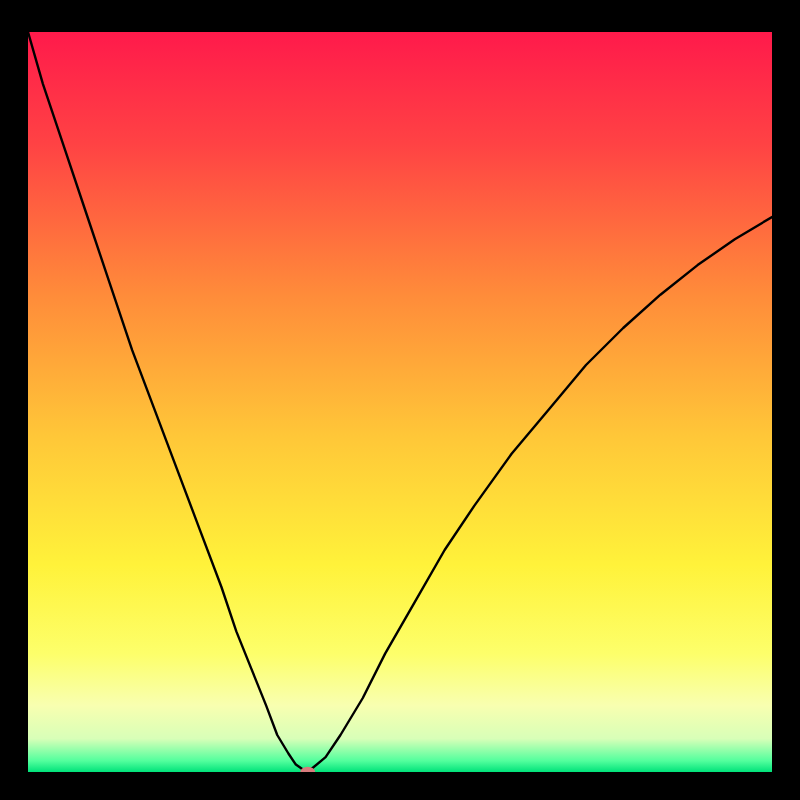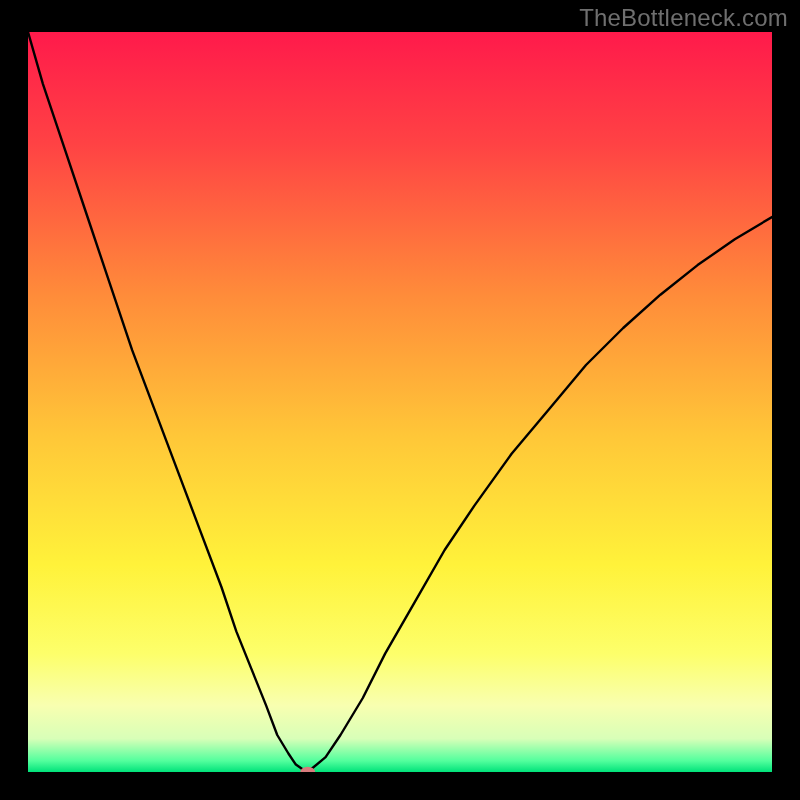--- a/index.html
+++ b/index.html
@@ -35,21 +35,20 @@
     top: 32px;
     width: 744px;
     height: 740px;
   }
   svg { display: block; }
 </style>
 </head>
 <body>
 
 <div class="frame">
-  <div class="watermark">TheBottleneck.com</div>
 
   <div class="plot">
     <svg id="chart-svg" width="744" height="740" viewBox="0 0 744 740" preserveAspectRatio="none">
       <defs>
         <linearGradient id="bg-grad" x1="0" y1="0" x2="0" y2="1">
             <stop offset="0%" stop-color="#ff1a4b"></stop>
             <stop offset="15%" stop-color="#ff4244"></stop>
             <stop offset="35%" stop-color="#ff8a3a"></stop>
             <stop offset="55.00000000000001%" stop-color="#ffc838"></stop>
             <stop offset="72%" stop-color="#fff23a"></stop>

